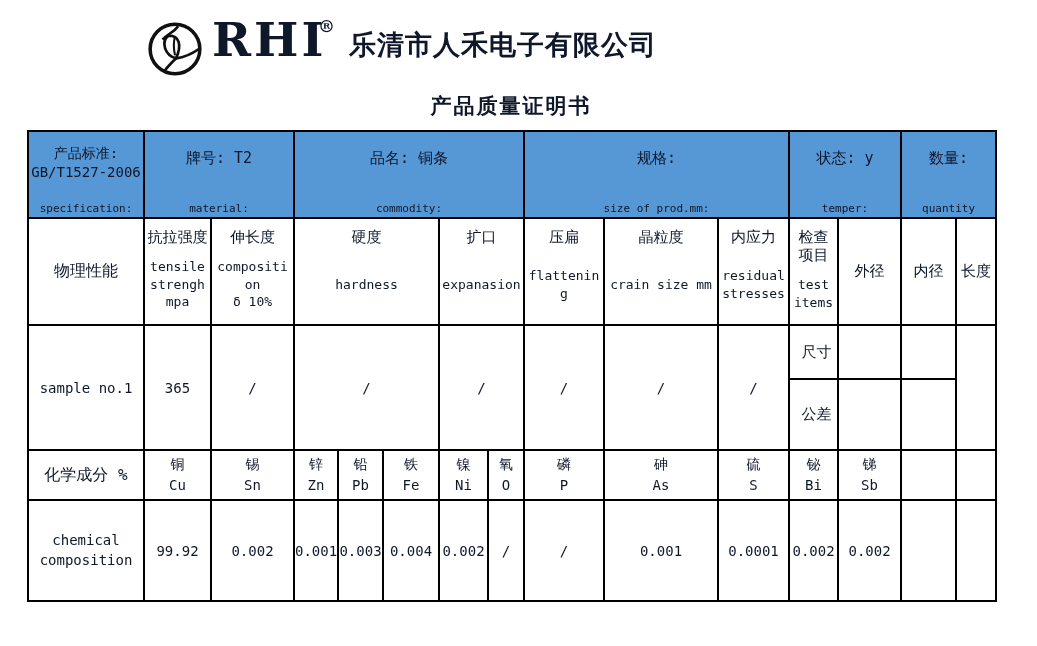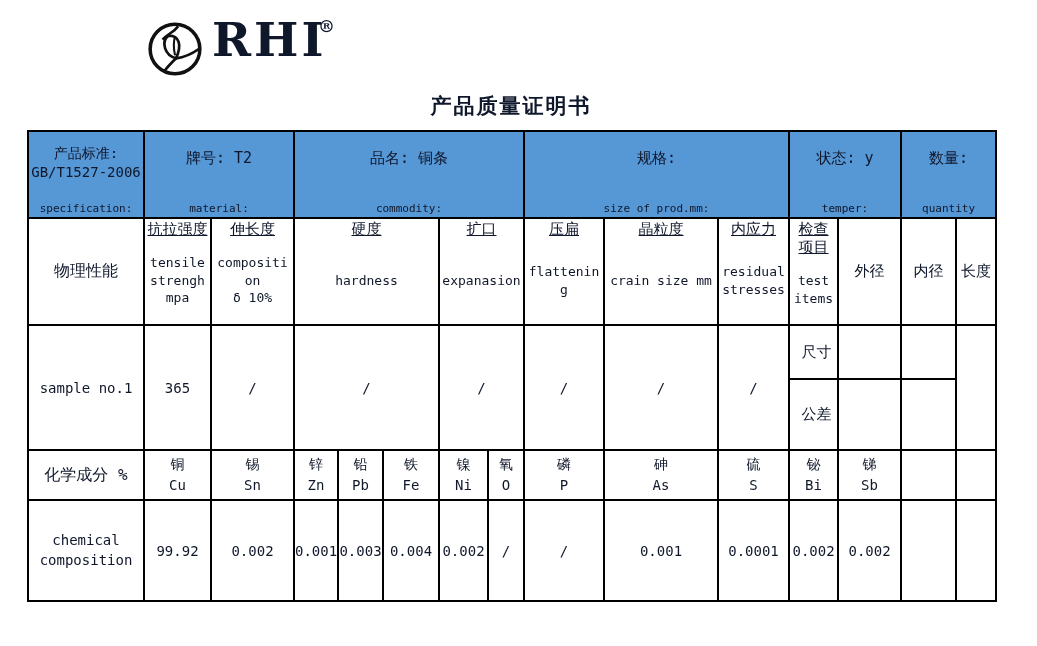--- a/index.html
+++ b/index.html
@@ -28,21 +28,21 @@
   
   tr.info-row td{background:var(--blue,#5697d6);margin-left:24px;}
   .bc{display:flex;flex-direction:column;justify-content:space-between;
       align-items:center;height:81px;padding:2px 2px 2px;}
   .bc .bc-zh{margin-top:14px;font-size:15px;line-height:1.35;}
   .bc .bc-zh.small{margin-top:10px;font-size:14px;}
   .bc .bc-en{font-size:11px;}
 
   
   .ph{display:flex;flex-direction:column;height:103px;}
-  .ph .ph-zh{font-size:15px;line-height:1.2;text-decoration:underline;}
+  .ph .ph-zh{padding-top:8px;font-size:15px;line-height:1.2;}
   .ph .ph-en{flex:1;display:flex;flex-direction:column;align-items:center;
              justify-content:center;font-size:13px;line-height:1.35;
              word-break:break-all;padding:0 2px;}
   .section-label{font-size:16px;}
   .dim-label{font-size:15px;}
   .mono-sm{font-size:14px;}
   td.insp-cell{text-align:left;}
   td.insp-cell .insp-pad{padding-left:6px;font-size:15px;}
 
   
@@ -58,20 +58,21 @@
   <svg class="brand-logo" viewBox="0 0 56 56">
     <circle cx="28" cy="28" r="24" fill="none" stroke="#111" stroke-width="3.4"></circle>
     <path d="M31 6 C27 12 21 13 16 19" fill="none" stroke="#111" stroke-width="2.6"></path>
     <path d="M22 15 C32 15 35 24 29 37 C18 34 14 21 22 15 Z" fill="none" stroke="#111" stroke-width="2.6"></path>
     <path d="M28 34 C26.5 27 26.5 21 28 16" fill="none" stroke="#111" stroke-width="2"></path>
     <path d="M29 37 C37 36 44 33 51 28" fill="none" stroke="#111" stroke-width="2.6"></path>
     <path d="M29 37 C25 41 21 45 18 49" fill="none" stroke="#111" stroke-width="2.6"></path>
   </svg>
   <div class="rhi-text">RHI</div>
   <div class="rhi-reg">®</div>
+  <div class="company">乐清市人禾电子有限公司</div>
 
   <div class="doc-title">产品质量证明书</div>
 
   <table class="cert">
     <colgroup>
       <col style="width:116px">
         <col style="width:67px">
         <col style="width:83px">
       <col style="width:44px">
         <col style="width:45px">

